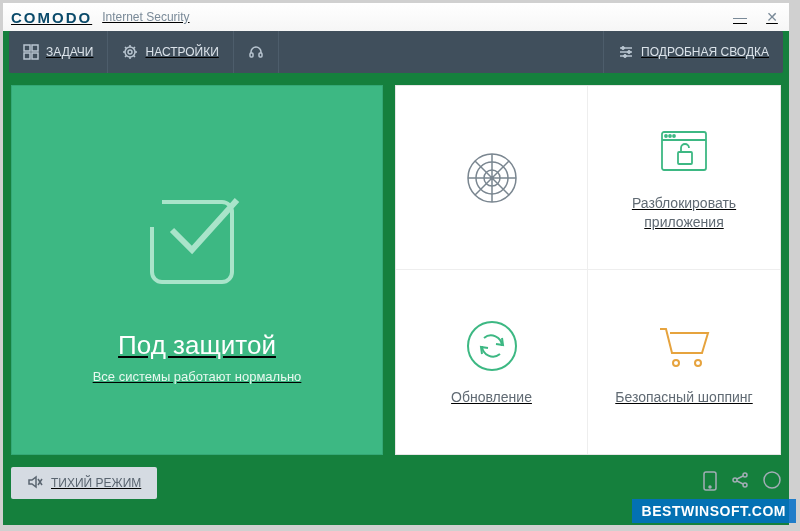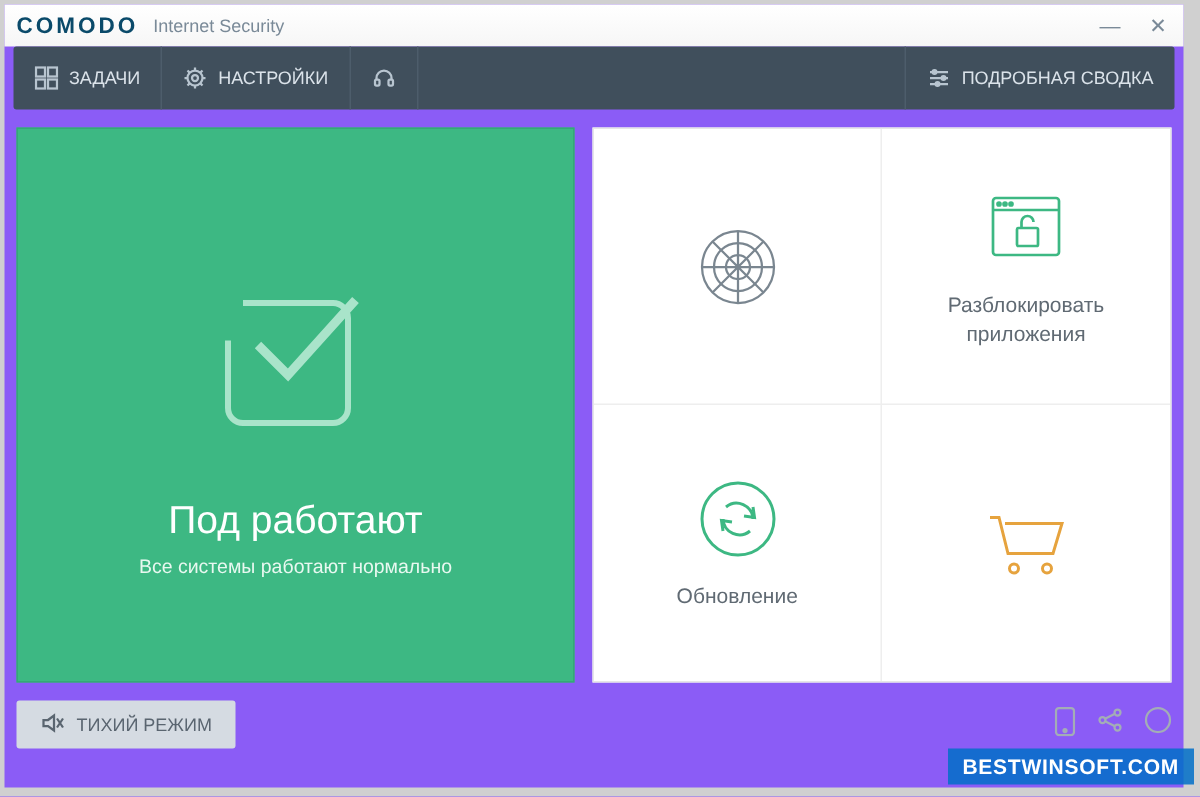--- a/index.html
+++ b/index.html
@@ -1,17 +1,17 @@
 <!DOCTYPE html>
 <html><head>
 <meta charset="utf-8">
 <style>
 * { box-sizing: border-box; margin: 0; padding: 0; font-family: "Segoe UI", Arial, sans-serif; }
 body { width: 800px; height: 531px; background: #d0d0d0; position: relative; overflow: hidden; }
-.app-window { position: absolute; left: 3px; top: 3px; width: 786px; height: 522px; background: #8b5cf6; }
+.app-window { position: absolute; left: 3px; top: 3px; width: 786px; height: 522px; background: #15803d; text-decoration: underline; }
 .titlebar { height: 28px; display: flex; align-items: center; padding: 0 8px; background: linear-gradient(#fff, #f6f6f6); }
 .logo { color: #0a4a6a; font-size: 15px; font-weight: 700; letter-spacing: 2px; }
 .prod-name { color: #7a8a98; font-size: 12px; margin-left: 10px; }
 .win-controls { margin-left: auto; display: flex; gap: 14px; color: #7a8a98; }
 .win-btn { width: 18px; height: 18px; display: flex; align-items: center; justify-content: center; cursor: pointer; font-size: 14px;}
 .toolbar { height: 42px; background: #404f5c; display: flex; align-items: stretch; margin: 0 6px; border-radius: 2px; }
 .tool-item { display: flex; align-items: center; gap: 7px; padding: 0 14px; color: #dbe3ea; font-size: 12px; cursor: pointer; border-right: 1px solid #4d5d6b; text-align: center; }
 .tool-right { margin-left: auto; border-left: 1px solid #4d5d6b; border-right: none; }
 .tool-icon { width: 16px; height: 16px; display: flex; align-items: center; justify-content: center; }
 .tool-icon svg { stroke: #b8c5d0; fill: none; }
@@ -94,21 +94,21 @@
 
   <div class="content">
 
     <div class="status-card">
       <div class="status-icon-wrap">
         <svg width="110" height="110" viewBox="0 0 110 110">
           <path d="M20 20 h60 a10 10 0 0 1 10 10 v60 a10 10 0 0 1 -10 10 h-60 a10 10 0 0 1 -10 -10 v-45" stroke-width="4"></path>
           <path d="M30 48 L50 68 L95 18" stroke-width="6"></path>
         </svg>
       </div>
-      <div class="status-title">Под работают</div>
+      <div class="status-title">Под защитой</div>
       <div class="status-sub">Все системы работают нормально</div>
     </div>
 
     <div class="tiles">
 
       <div class="tile">
         <div class="tile-icon">
           <svg width="52" height="52" viewBox="0 0 52 52" stroke="#7a8690" fill="none" stroke-width="1.5">
             <circle cx="26" cy="26" r="24"></circle>
               <circle cx="26" cy="26" r="16"></circle>
@@ -147,20 +147,21 @@
       </div>
 
       <div class="tile">
         <div class="tile-icon">
           <svg width="56" height="46" viewBox="0 0 56 46" stroke="#e6a33e" fill="none" stroke-width="2">
             <path d="M4 6h6l6 24h30l6-20H14"></path>
             <circle cx="20" cy="40" r="3"></circle>
               <circle cx="42" cy="40" r="3"></circle>
           </svg>
         </div>
+        <div class="tile-label">Безопасный шоппинг</div>
       </div>
 
     </div>
   </div>
 
   <div class="bottombar">
     <div class="silent-btn">
       <span>
         <svg width="16" height="16" viewBox="0 0 16 16" stroke="#5a6570" fill="none" stroke-width="1.5">
           <path d="M2 6v4h3l4 3V3L5 6H2z"></path>

